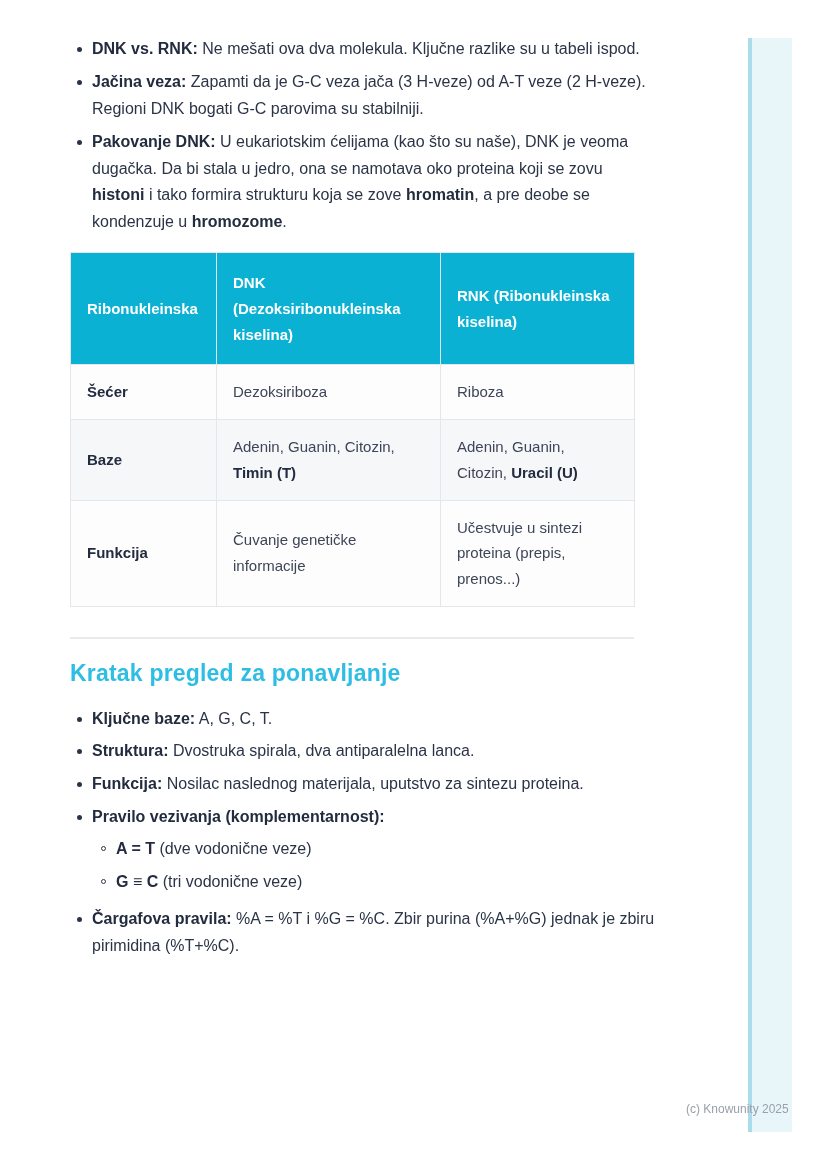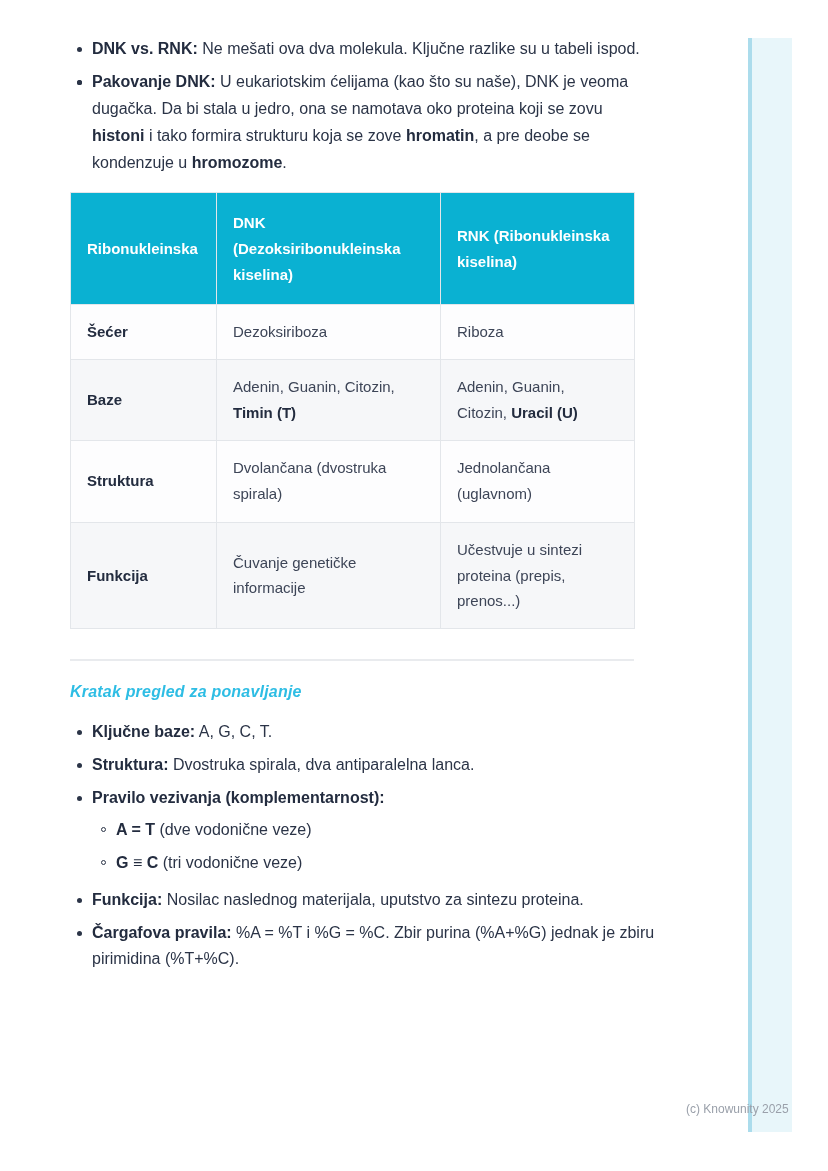--- a/index.html
+++ b/index.html
@@ -78,26 +78,25 @@
   table.cmp tbody tr.r4 th, table.cmp tbody tr.r4 td { height: 106px; }
 
   hr.divider {
     border: none;
     border-top: 2px solid #e9ebee;
     margin: 30px 0 0 0;
     width: 564px;
   }
   h2.section-heading {
     margin: 21px 0 18px 0;
-    font-size: 16px;
+    font-size: 23px;
     line-height: 1.2;
     font-weight: 700;
     color: #2ebde4;
     letter-spacing: 0.2px;
-    font-style: italic;
   }
 
   .watermark {
     position: absolute;
     left: 686px; top: 1102px;
     font-size: 12px;
     color: #9aa0aa;
     z-index: 2;
     white-space: nowrap;
   }
@@ -111,20 +110,21 @@
 
   <div class="content">
 
     <ul class="bullets">
       <li>
         <span class="dot"></span>
         <span><span class="b">DNK vs. RNK:</span><span> Ne mešati ova dva molekula. Ključne razlike su u tabeli ispod.</span></span>
       </li>
       <li>
         <span class="dot"></span>
+        <span><span class="b">Jačina veza:</span><span> Zapamti da je G-C veza jača (3 H-veze) od A-T veze (2 H-veze). Regioni DNK bogati G-C parovima su stabilniji.</span></span>
       </li>
       <li>
         <span class="dot"></span>
         <span><span class="b">Pakovanje DNK:</span><span> U eukariotskim ćelijama (kao što su naše), DNK je veoma dugačka. Da bi stala u jedro, ona se namotava oko proteina koji se zovu </span><span class="b">histoni</span><span> i tako formira strukturu koja se zove </span><span class="b">hromatin</span><span>, a pre deobe se kondenzuje u </span><span class="b">hromozome</span><span>.</span></span>
       </li>
     </ul>
 
     <table class="cmp">
       <colgroup>
           <col style="width:146px">
@@ -142,66 +142,61 @@
         <tr class="r1">
           <th>Šećer</th>
           <td><span>Dezoksiriboza</span></td>
           <td><span>Riboza</span></td>
         </tr>
         <tr class="r2">
           <th>Baze</th>
           <td><span>Adenin, Guanin, Citozin, </span><span class="b">Timin (T)</span></td>
           <td><span>Adenin, Guanin, Citozin, </span><span class="b">Uracil (U)</span></td>
         </tr>
-        <tr class="r3">
-          <th>Struktura</th>
-          <td><span>Dvolančana (dvostruka spirala)</span></td>
-          <td><span>Jednolančana (uglavnom)</span></td>
-        </tr>
         <tr class="r4">
           <th>Funkcija</th>
           <td><span>Čuvanje genetičke informacije</span></td>
           <td><span>Učestvuje u sintezi proteina (prepis, prenos...)</span></td>
         </tr>
       </tbody>
     </table>
 
     <hr class="divider">
 
     <h2 class="section-heading">Kratak pregled za ponavljanje</h2>
 
     <ul class="bullets">
       <li>
         <span class="dot"></span>
         <span><span class="b">Ključne baze:</span><span> A, G, C, T.</span></span>
       </li>
       <li>
         <span class="dot"></span>
         <span><span class="b">Struktura:</span><span> Dvostruka spirala, dva antiparalelna lanca.</span></span>
+      </li>
+      <li>
+        <span class="dot"></span>
+        <span><span class="b">Funkcija:</span><span> Nosilac naslednog materijala, uputstvo za sintezu proteina.</span></span>
       </li>
       <li>
         <span class="dot"></span>
         <span><span class="b">Pravilo vezivanja (komplementarnost):</span></span>
         <ul class="sub">
           <li>
             <span class="dot hollow"></span>
             <span><span class="b">A = T</span><span> (dve vodonične veze)</span></span>
           </li>
           <li>
             <span class="dot hollow"></span>
             <span><span class="b">G ≡ C</span><span> (tri vodonične veze)</span></span>
           </li>
         </ul>
       </li>
       <li>
         <span class="dot"></span>
-        <span><span class="b">Funkcija:</span><span> Nosilac naslednog materijala, uputstvo za sintezu proteina.</span></span>
-      </li>
-      <li>
-        <span class="dot"></span>
         <span><span class="b">Čargafova pravila:</span><span> %A = %T i %G = %C. Zbir purina (%A+%G) jednak je zbiru pirimidina (%T+%C).</span></span>
       </li>
     </ul>
 
   </div>
 
   <div class="watermark">(c) Knowunity 2025</div>
 
 </div>
 

